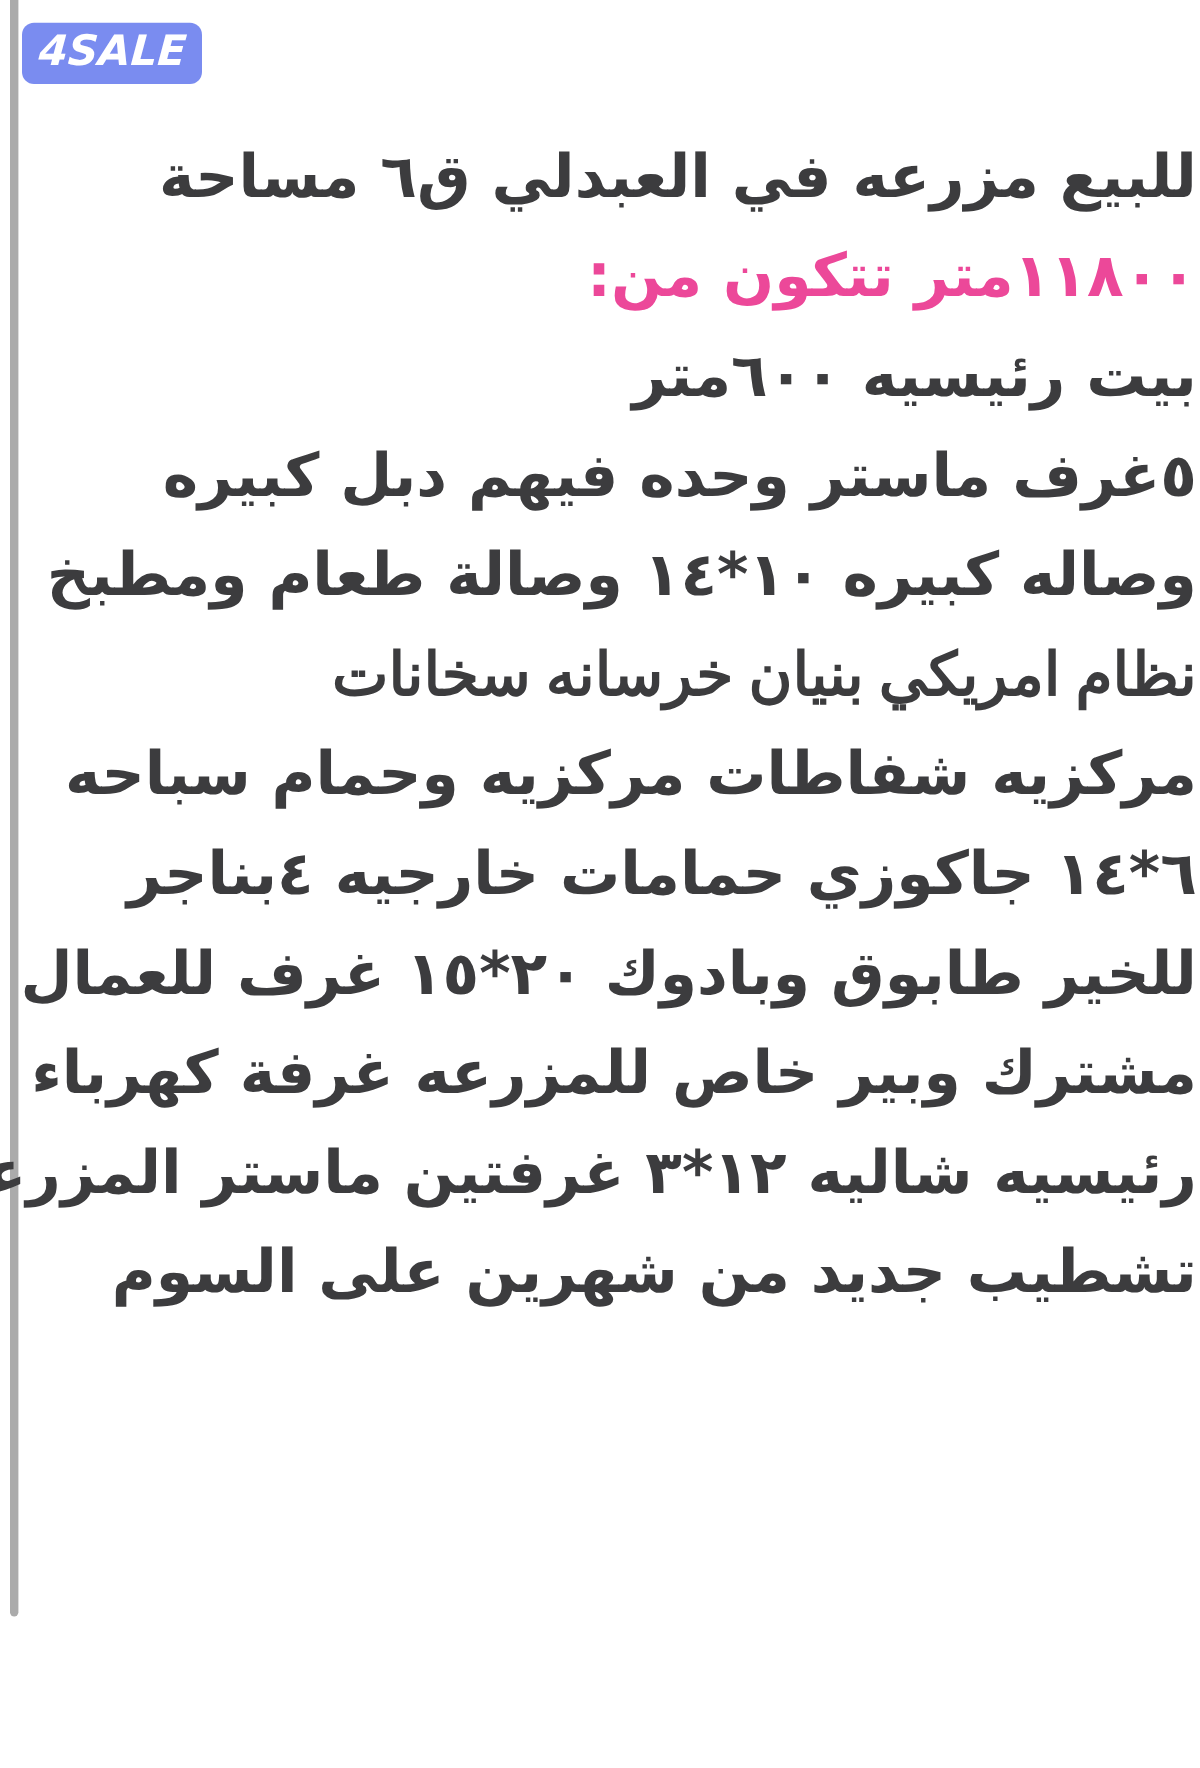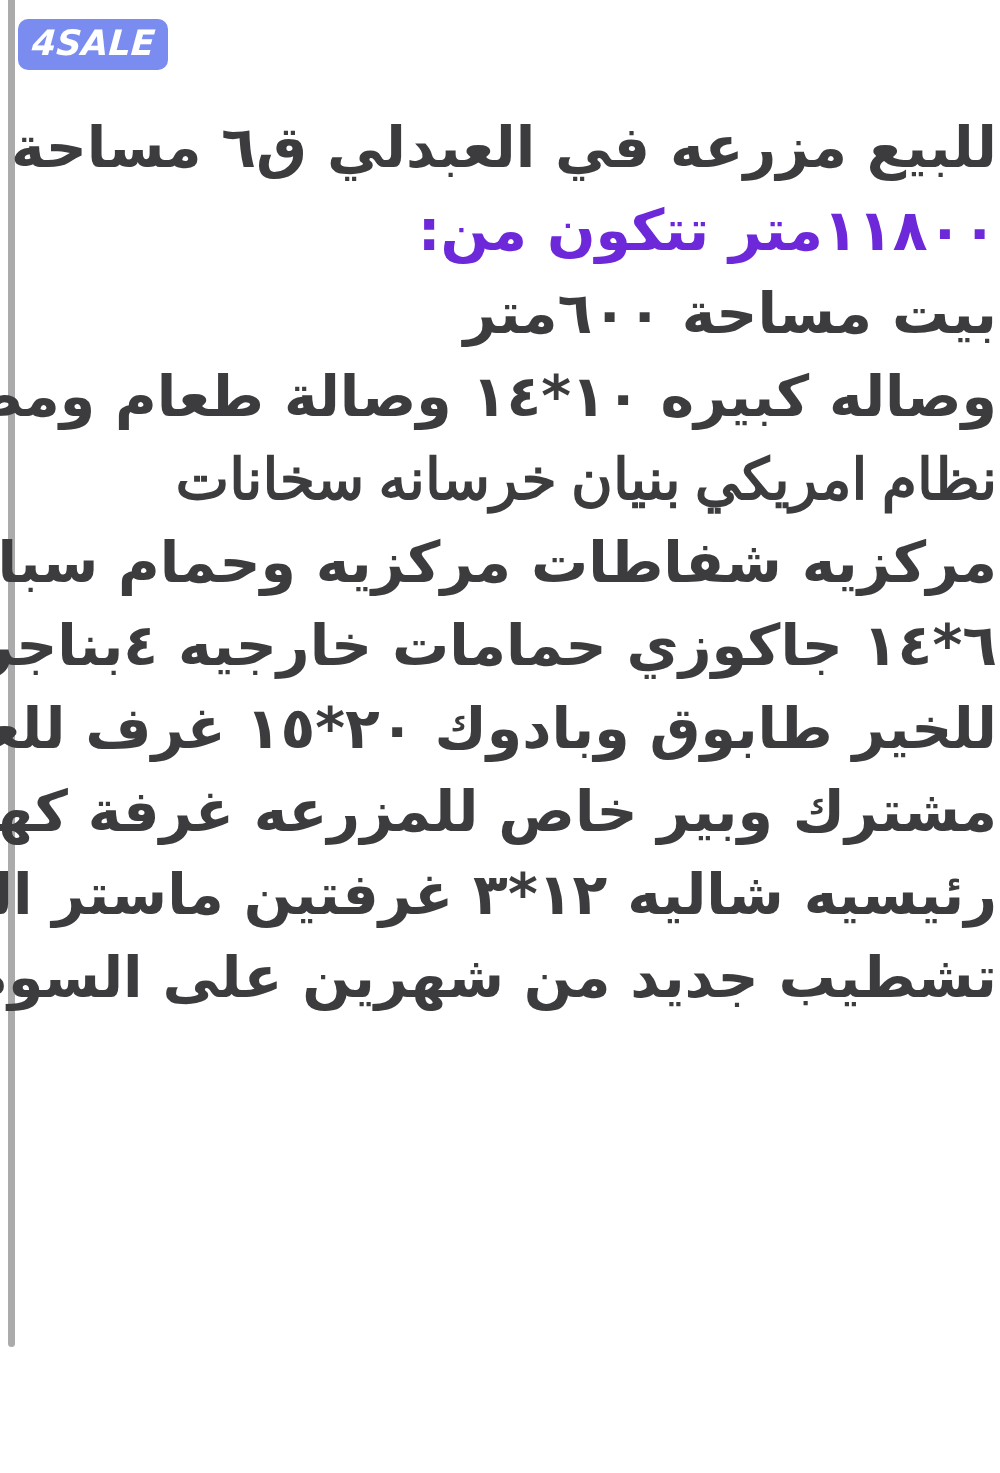--- a/index.html
+++ b/index.html
@@ -51,41 +51,42 @@
   .ad-text {
     position: absolute;
     top: 106px;
     right: 3px;
     left: 20px;
     direction: rtl;
     text-align: right;
   }
   .ad-line {
     white-space: nowrap;
-    font-size: 57px;
+    font-size: 50px;
     font-weight: bold;
     line-height: 83px;
     letter-spacing: 0;
   }
 </style>
 </head>
 <body>
 
 <div class="page" style="background: rgb(255, 255, 255);">
 
   <div class="scrollbar" style="background: rgb(171, 171, 171);"></div>
 
   <div class="logo-badge" style="background: rgb(122, 140, 240);">
     <span style="color: rgb(255, 255, 255);">4SALE</span>
   </div>
 
   <div class="ad-text">
     <div class="ad-line" style="color: rgb(60, 60, 62);">للبيع مزرعه في العبدلي ق٦ مساحة</div>
-    <div class="ad-line" style="color: #6d28d9;">١١٨٠٠متر تتكون من:</div>
-    <div class="ad-line" style="color: rgb(60, 60, 62);">بيت مساحة ٦٠٠متر</div>
+    <div class="ad-line" style="color: #ec4899;">١١٨٠٠متر تتكون من:</div>
+    <div class="ad-line" style="color: rgb(60, 60, 62);">بيت رئيسيه ٦٠٠متر</div>
+    <div class="ad-line" style="color: rgb(60, 60, 62);">٥غرف ماستر وحده فيهم دبل كبيره</div>
     <div class="ad-line" style="color: rgb(60, 60, 62);">وصاله كبيره ١٠*١٤ وصالة طعام ومطبخ</div>
     <div class="ad-line" style="color: rgb(60, 60, 62); font-family: Liberation Serif, serif;">نظام امريكي بنيان خرسانه سخانات</div>
     <div class="ad-line" style="color: rgb(60, 60, 62);">مركزيه شفاطات مركزيه وحمام سباحه</div>
     <div class="ad-line" style="color: rgb(60, 60, 62);">٦*١٤ جاكوزي حمامات خارجيه ٤بناجر</div>
     <div class="ad-line" style="color: rgb(60, 60, 62);">للخير طابوق وبادوك ٢٠*١٥ غرف للعمال</div>
     <div class="ad-line" style="color: rgb(60, 60, 62);">مشترك وبير خاص للمزرعه غرفة كهرباء</div>
     <div class="ad-line" style="color: rgb(60, 60, 62);">رئيسيه شاليه ١٢*٣ غرفتين ماستر المزرعه</div>
     <div class="ad-line" style="color: rgb(60, 60, 62);">تشطيب جديد من شهرين على السوم</div>
   </div>
 

